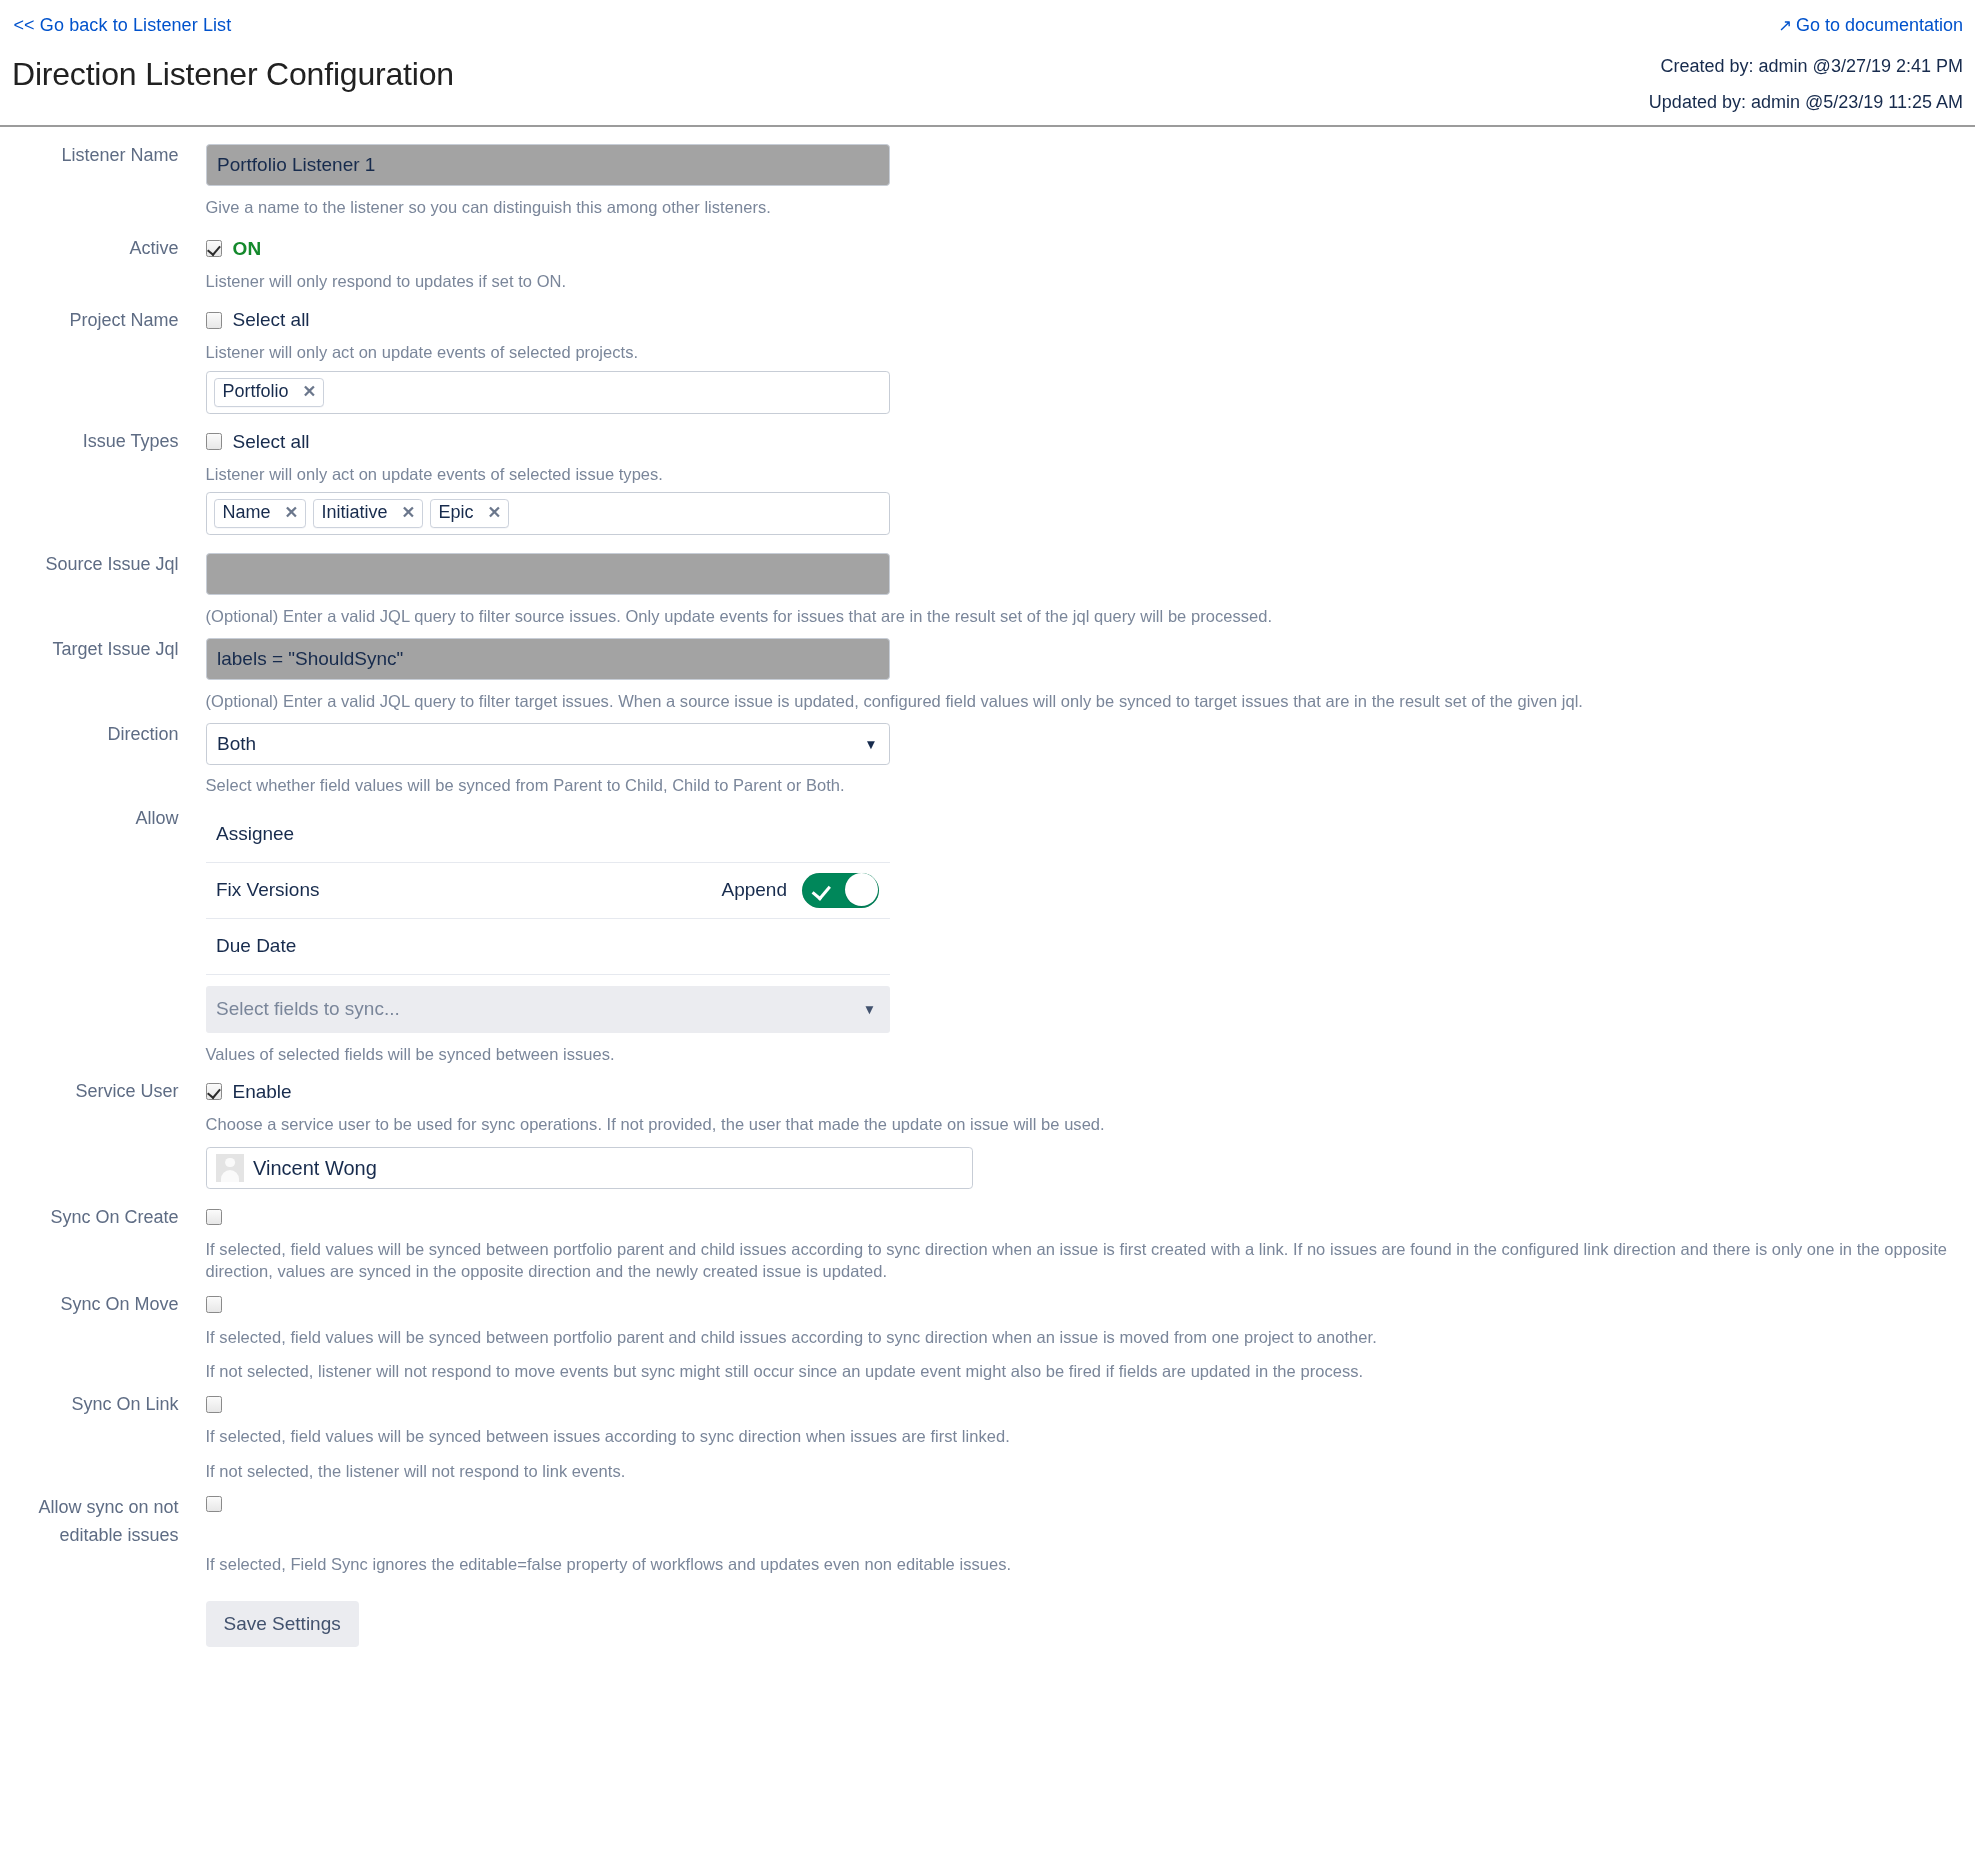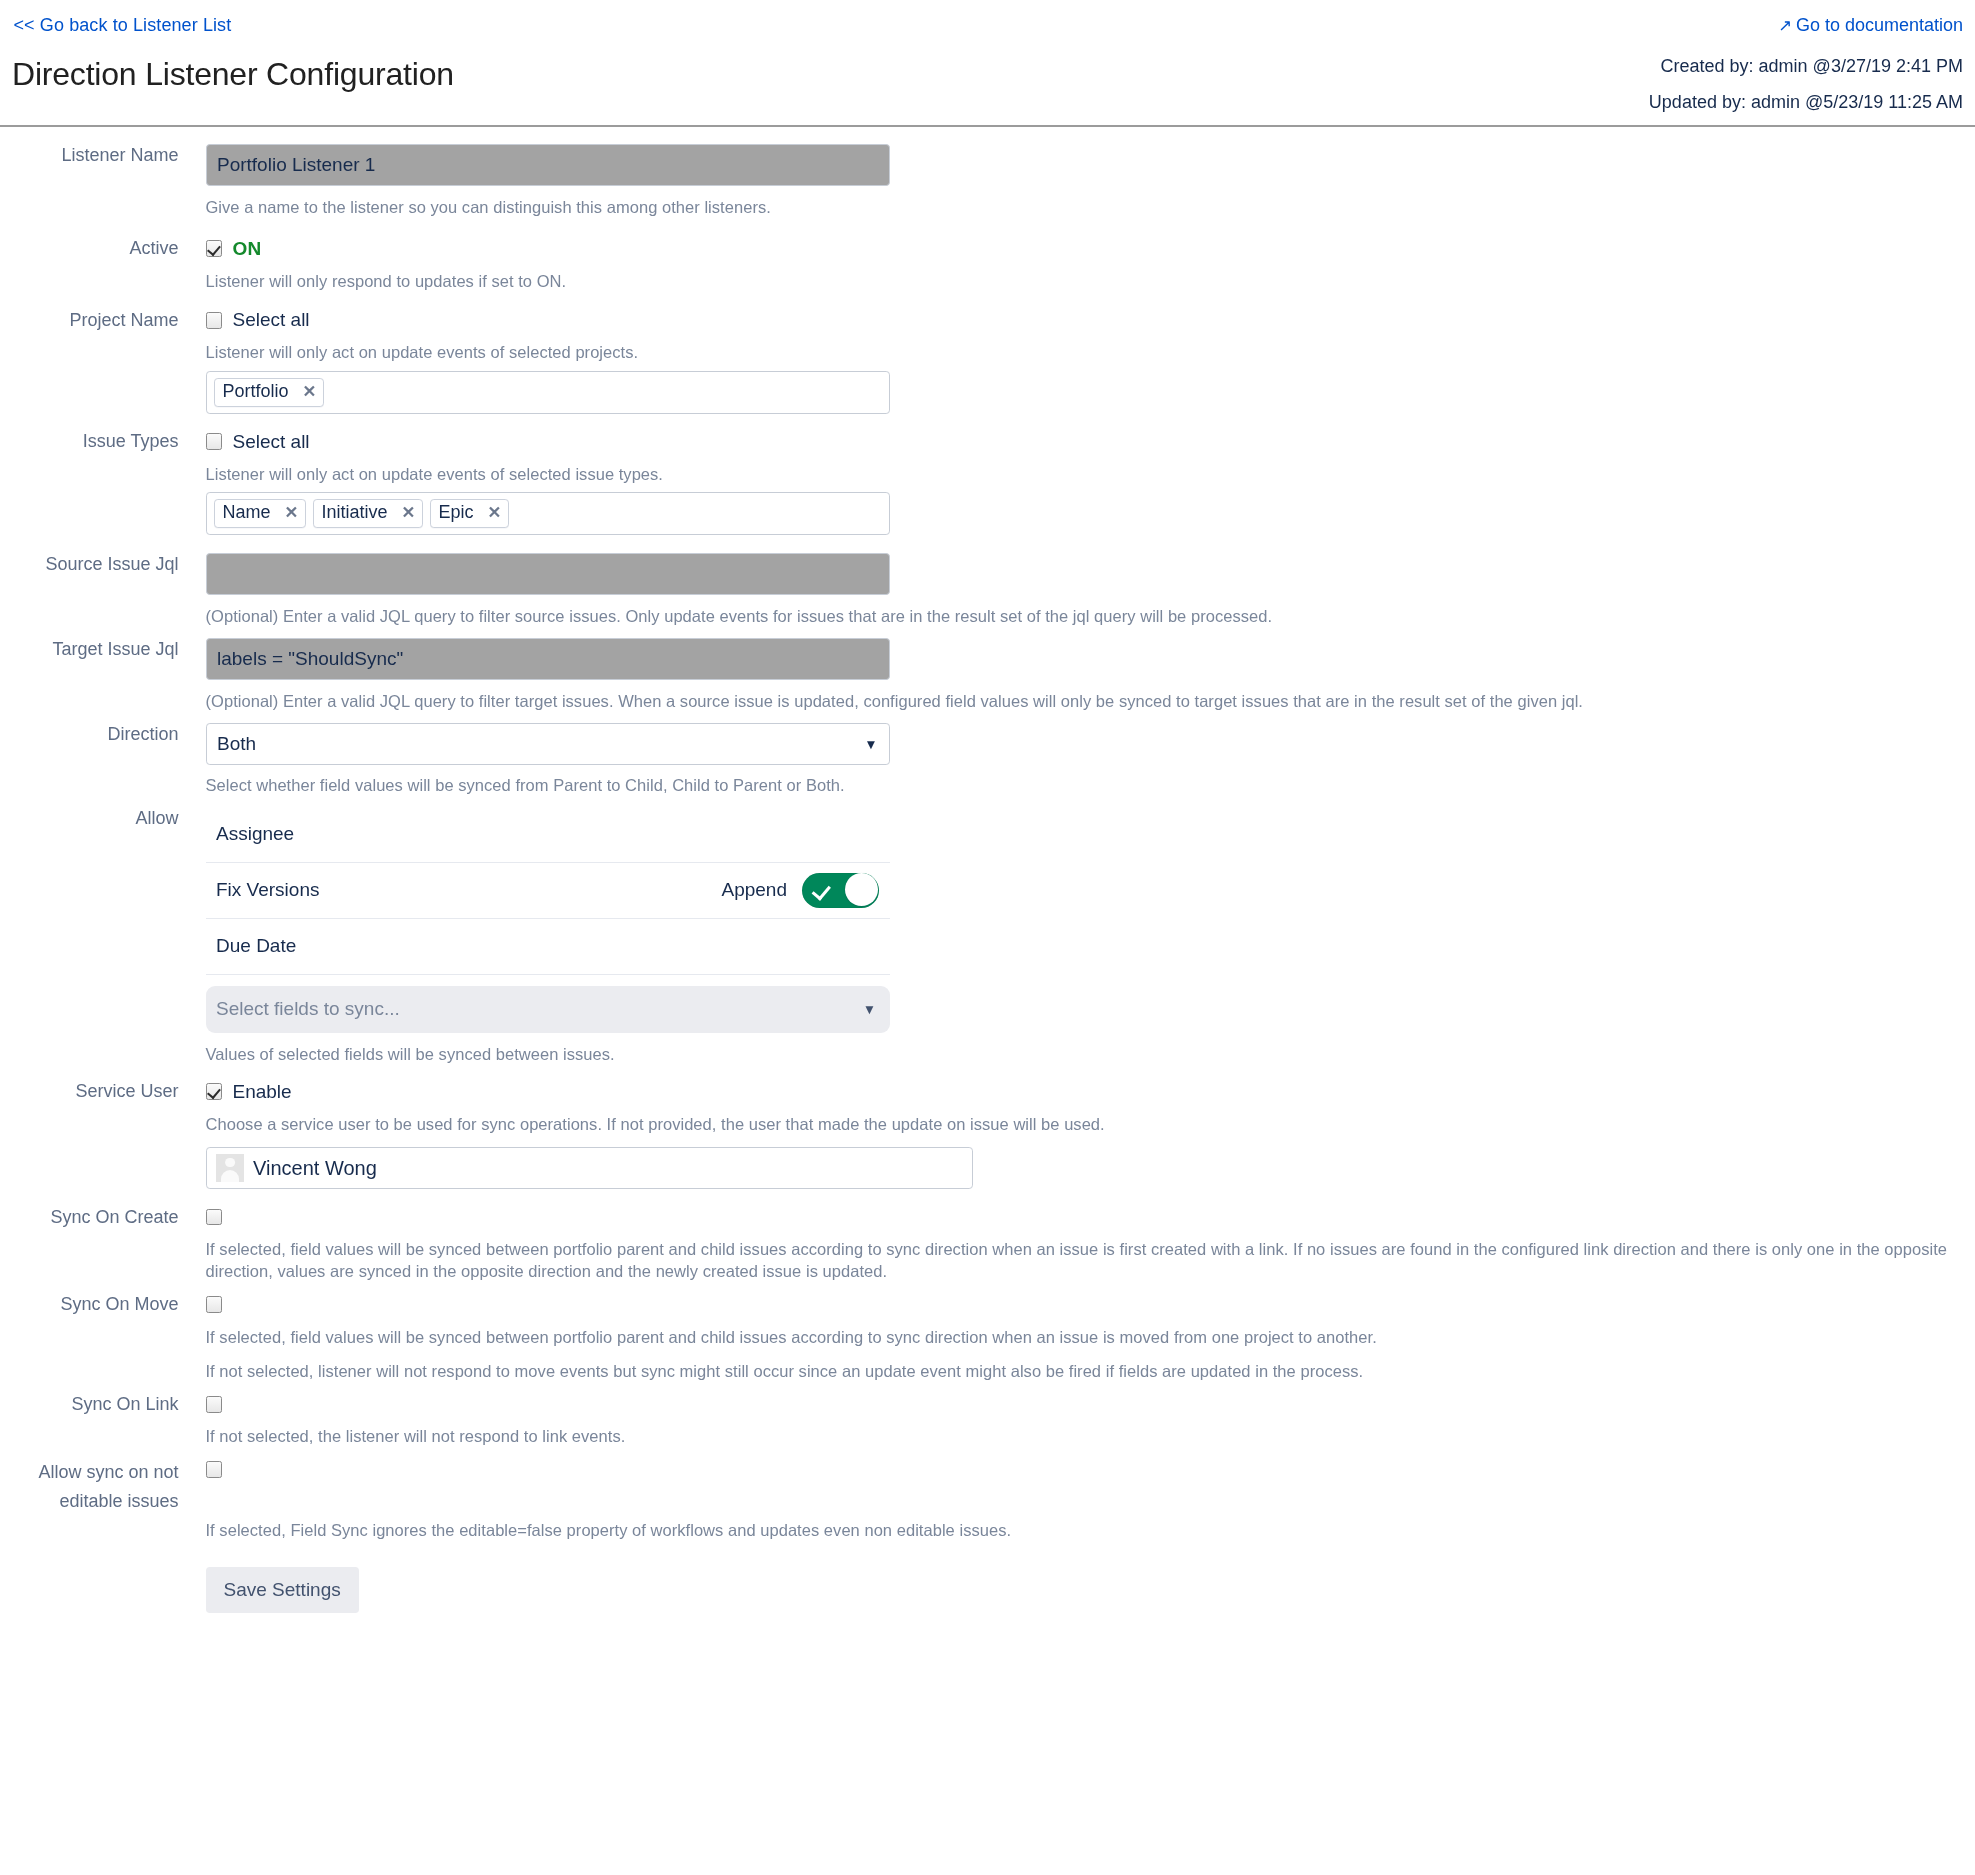--- a/index.html
+++ b/index.html
@@ -257,21 +257,21 @@
     border-bottom: 3px solid #fff;
     transform: rotate(40deg);
   }
 
   .fields-select {
     width: 684px;
     height: 47px;
     margin-top: 11.3px;
     background: #ebecf0;
     border: none;
-    border-radius: 9px;
+    border-radius: 3px;
     display: flex;
     align-items: center;
     padding: 0 15px 0 10.5px;
     position: relative;
     cursor: pointer;
   }
   .fields-select .ph { font-size: 19px; color: #7a869a; }
   .fields-select .caret2 {
     position: absolute;
     right: 13.5px;
@@ -504,20 +504,21 @@
       <div class="help wide">If not selected, listener will not respond to move events but sync might still occur since an update event might also be fired if fields are updated in the process.</div>
     </div>
   </div>
 
   <div class="row" style="margin-top:10.5px;">
     <div class="label-col">Sync On Link</div>
     <div class="field-col">
       <div class="cb-line">
         <input class="cb" type="checkbox" style="">
       </div>
+      <div class="help wide">If selected, field values will be synced between issues according to sync direction when issues are first linked.</div>
       <div class="help wide">If not selected, the listener will not respond to link events.</div>
     </div>
   </div>
 
   <div class="row" style="margin-top:10.5px;">
     <div class="label-col multi">
       <div>Allow sync on not</div>
       <div>editable issues</div>
     </div>
     <div class="field-col">

